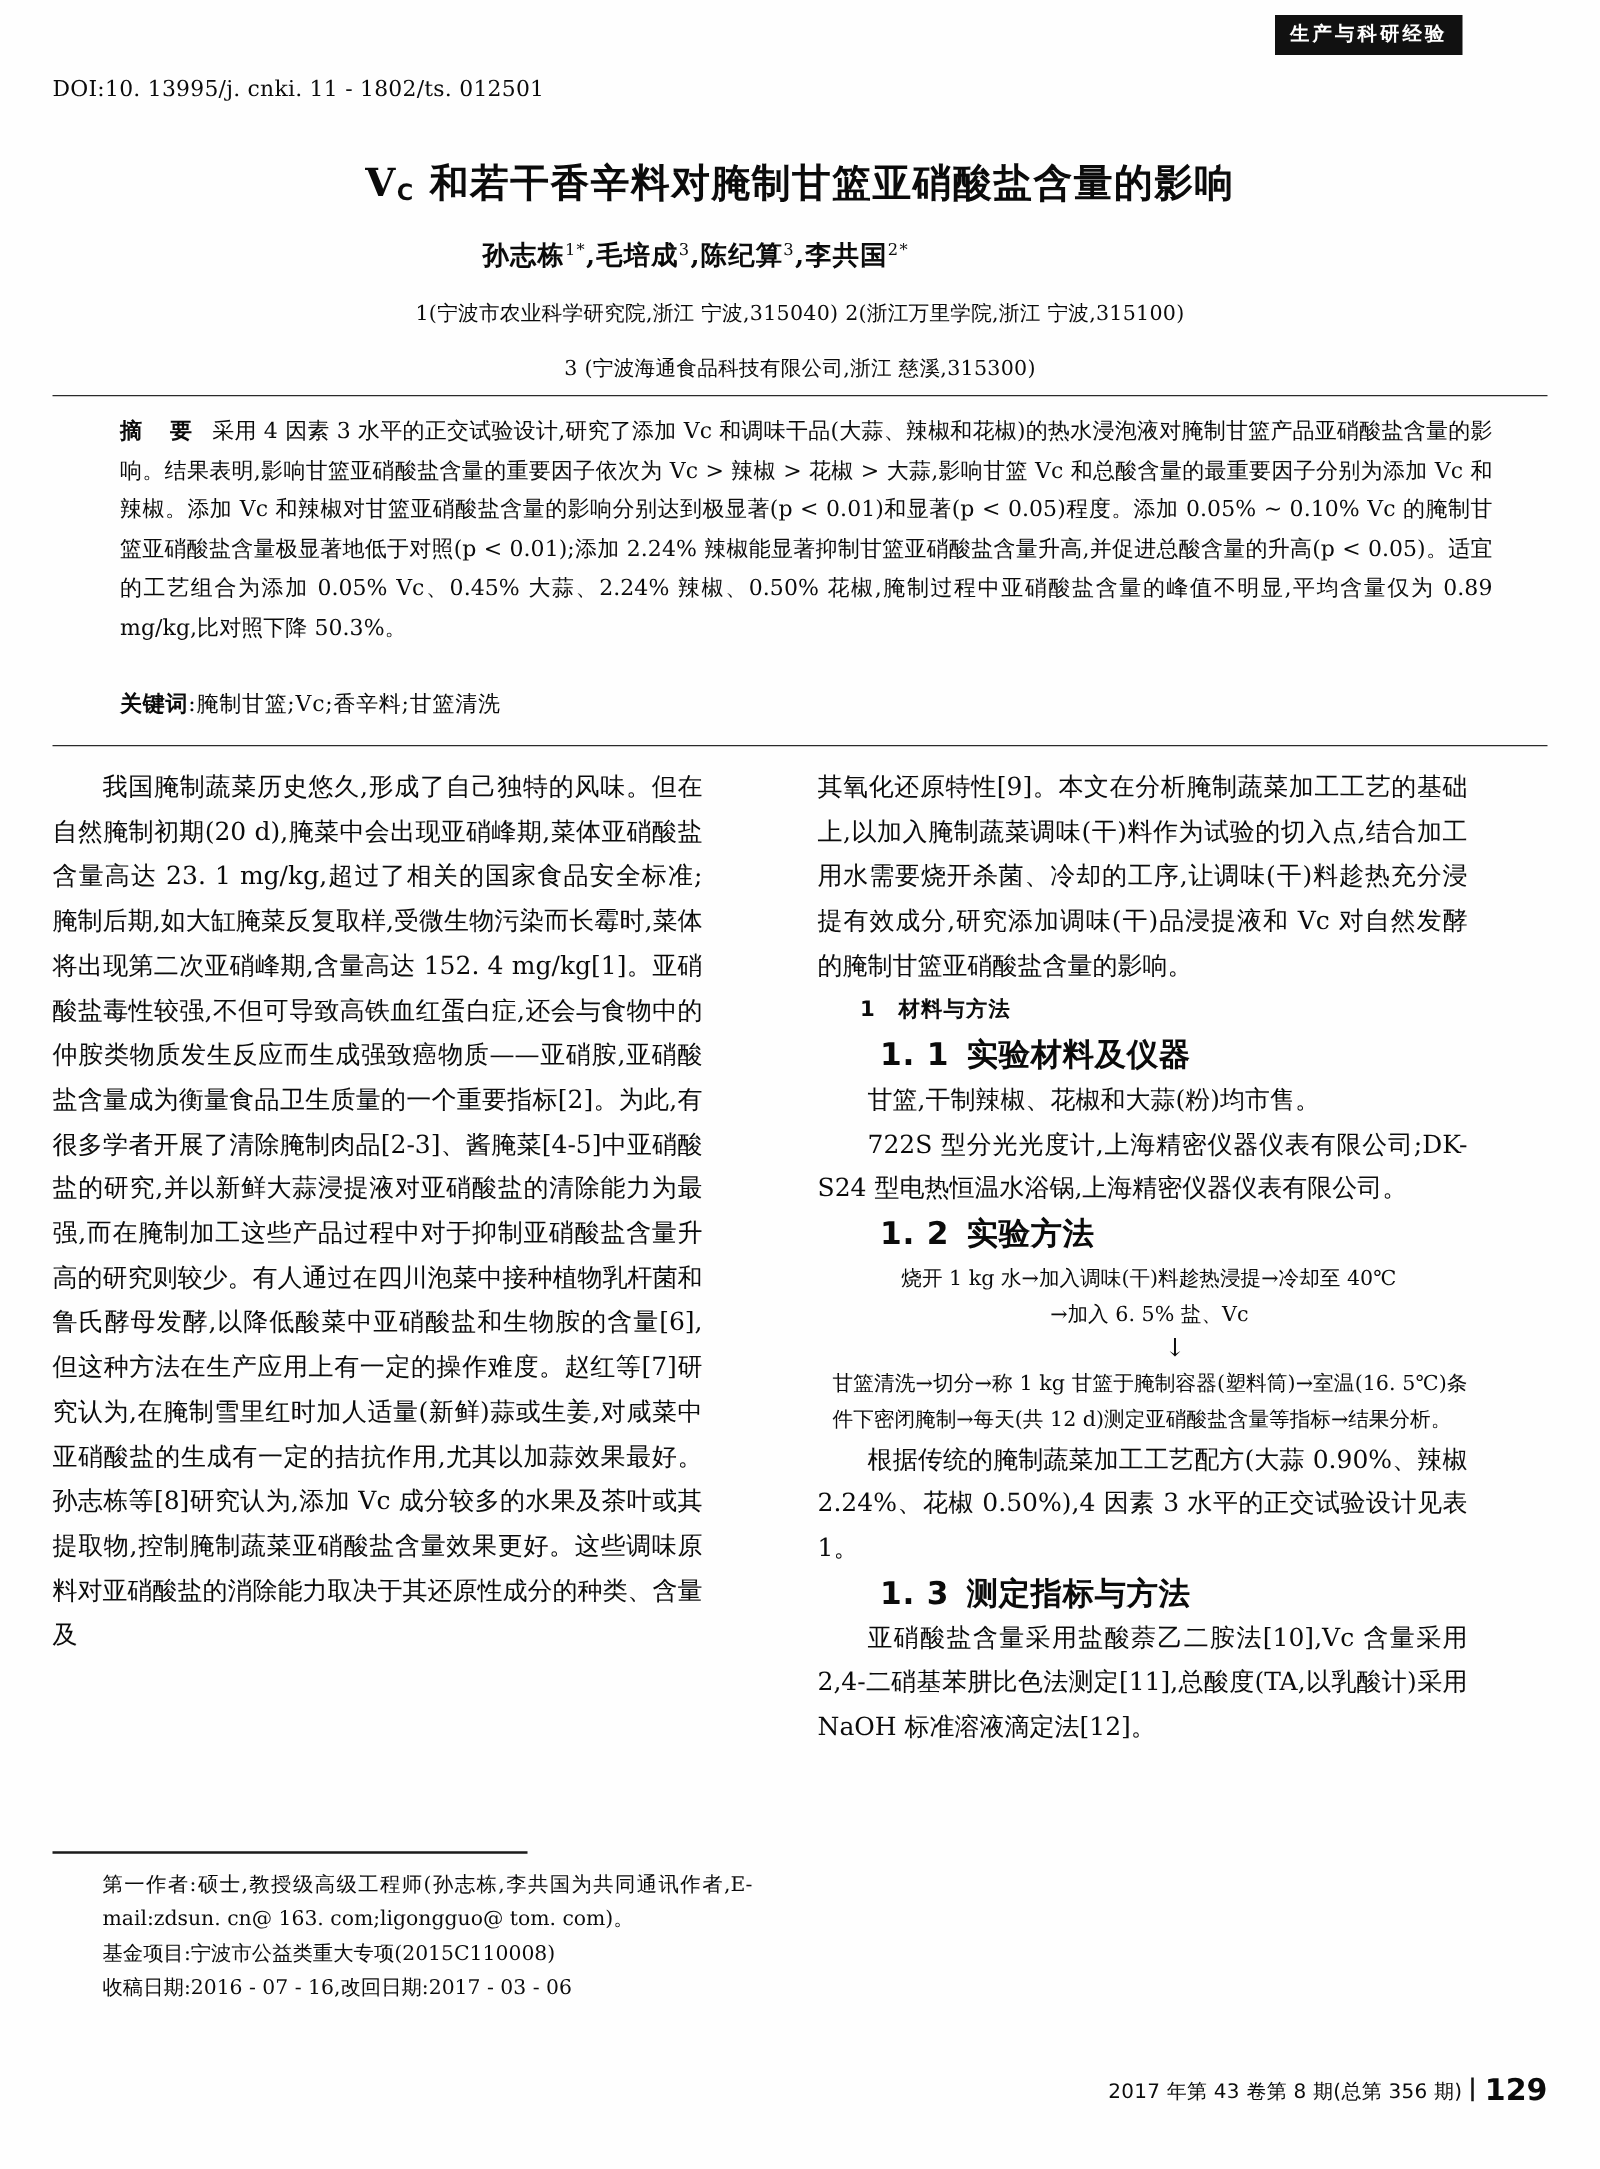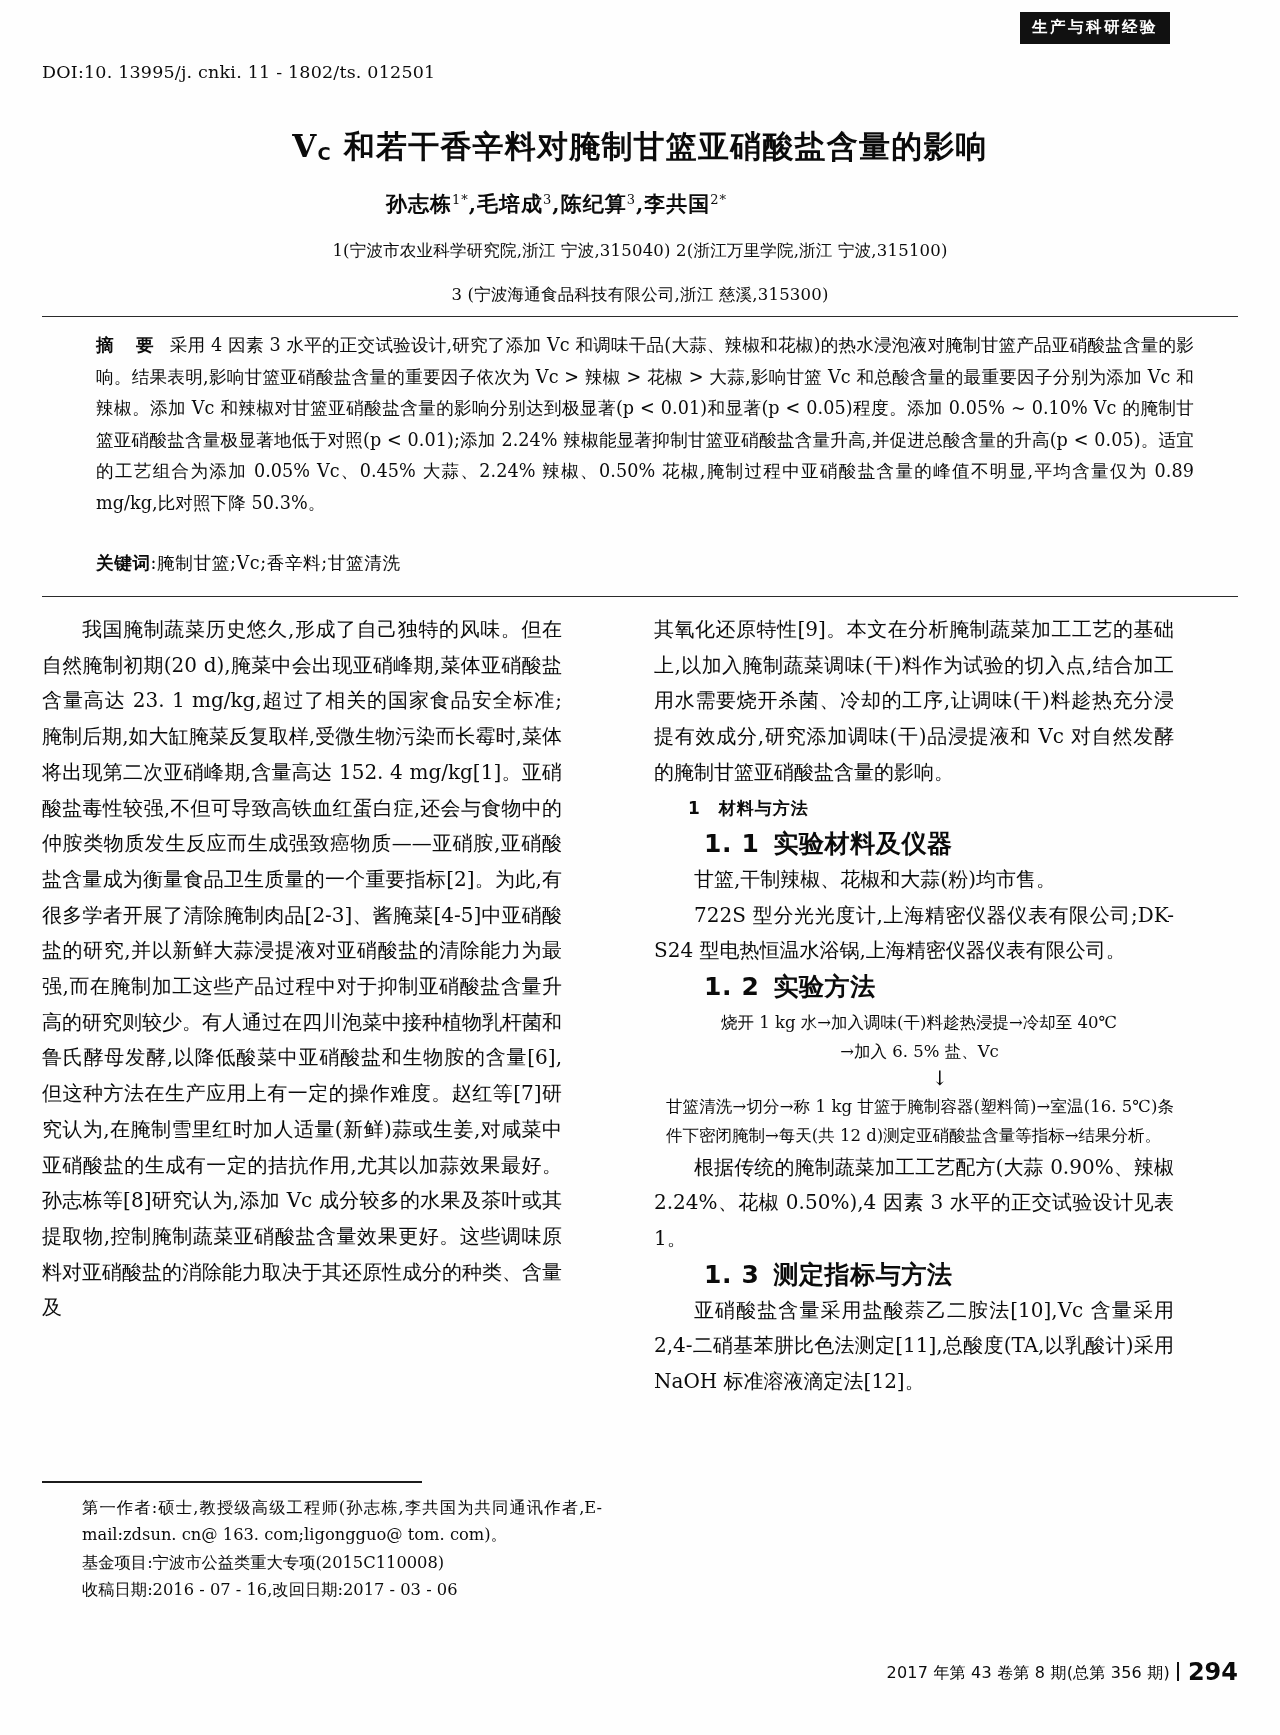--- a/index.html
+++ b/index.html
@@ -304,16 +304,16 @@
   </div>
 
   <div class="foot-rule"></div>
   <div class="footnote">
     <p>第一作者:硕士,教授级高级工程师(孙志栋,李共国为共同通讯作者,E-mail:zdsun. cn@ 163. com;ligongguo@ tom. com)。</p>
     <p>基金项目:宁波市公益类重大专项(2015C110008)</p>
     <p>收稿日期:2016 - 07 - 16,改回日期:2017 - 03 - 06</p>
   </div>
 
   <div class="pagefoot">
-    <span class="issue">2017 年第 43 卷第 8 期(总第 356 期)</span><span class="sep"></span><span class="pageno">294</span>
+    <span class="issue">2017 年第 43 卷第 8 期(总第 356 期)</span><span class="sep"></span><span class="pageno">129</span>
   </div>
 
 </div>
 
 </body></html>

